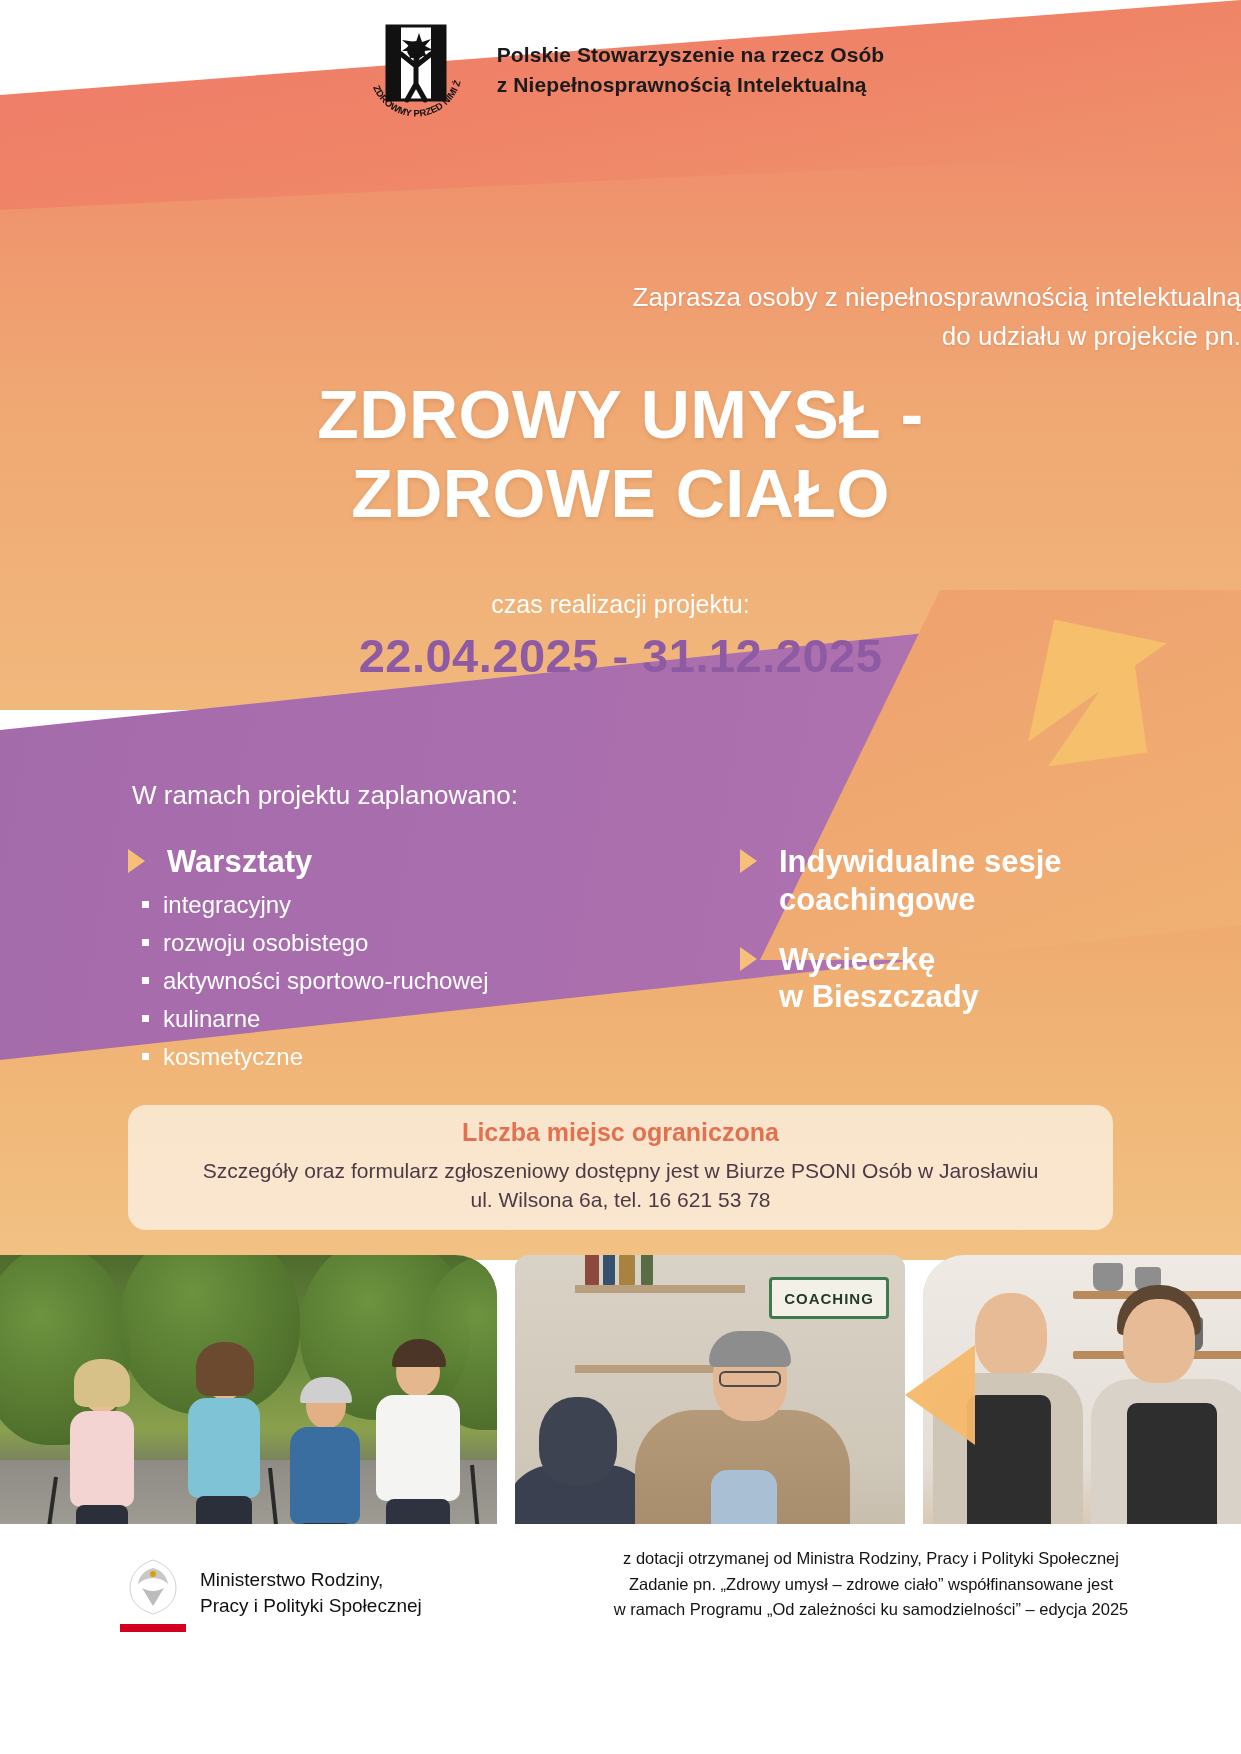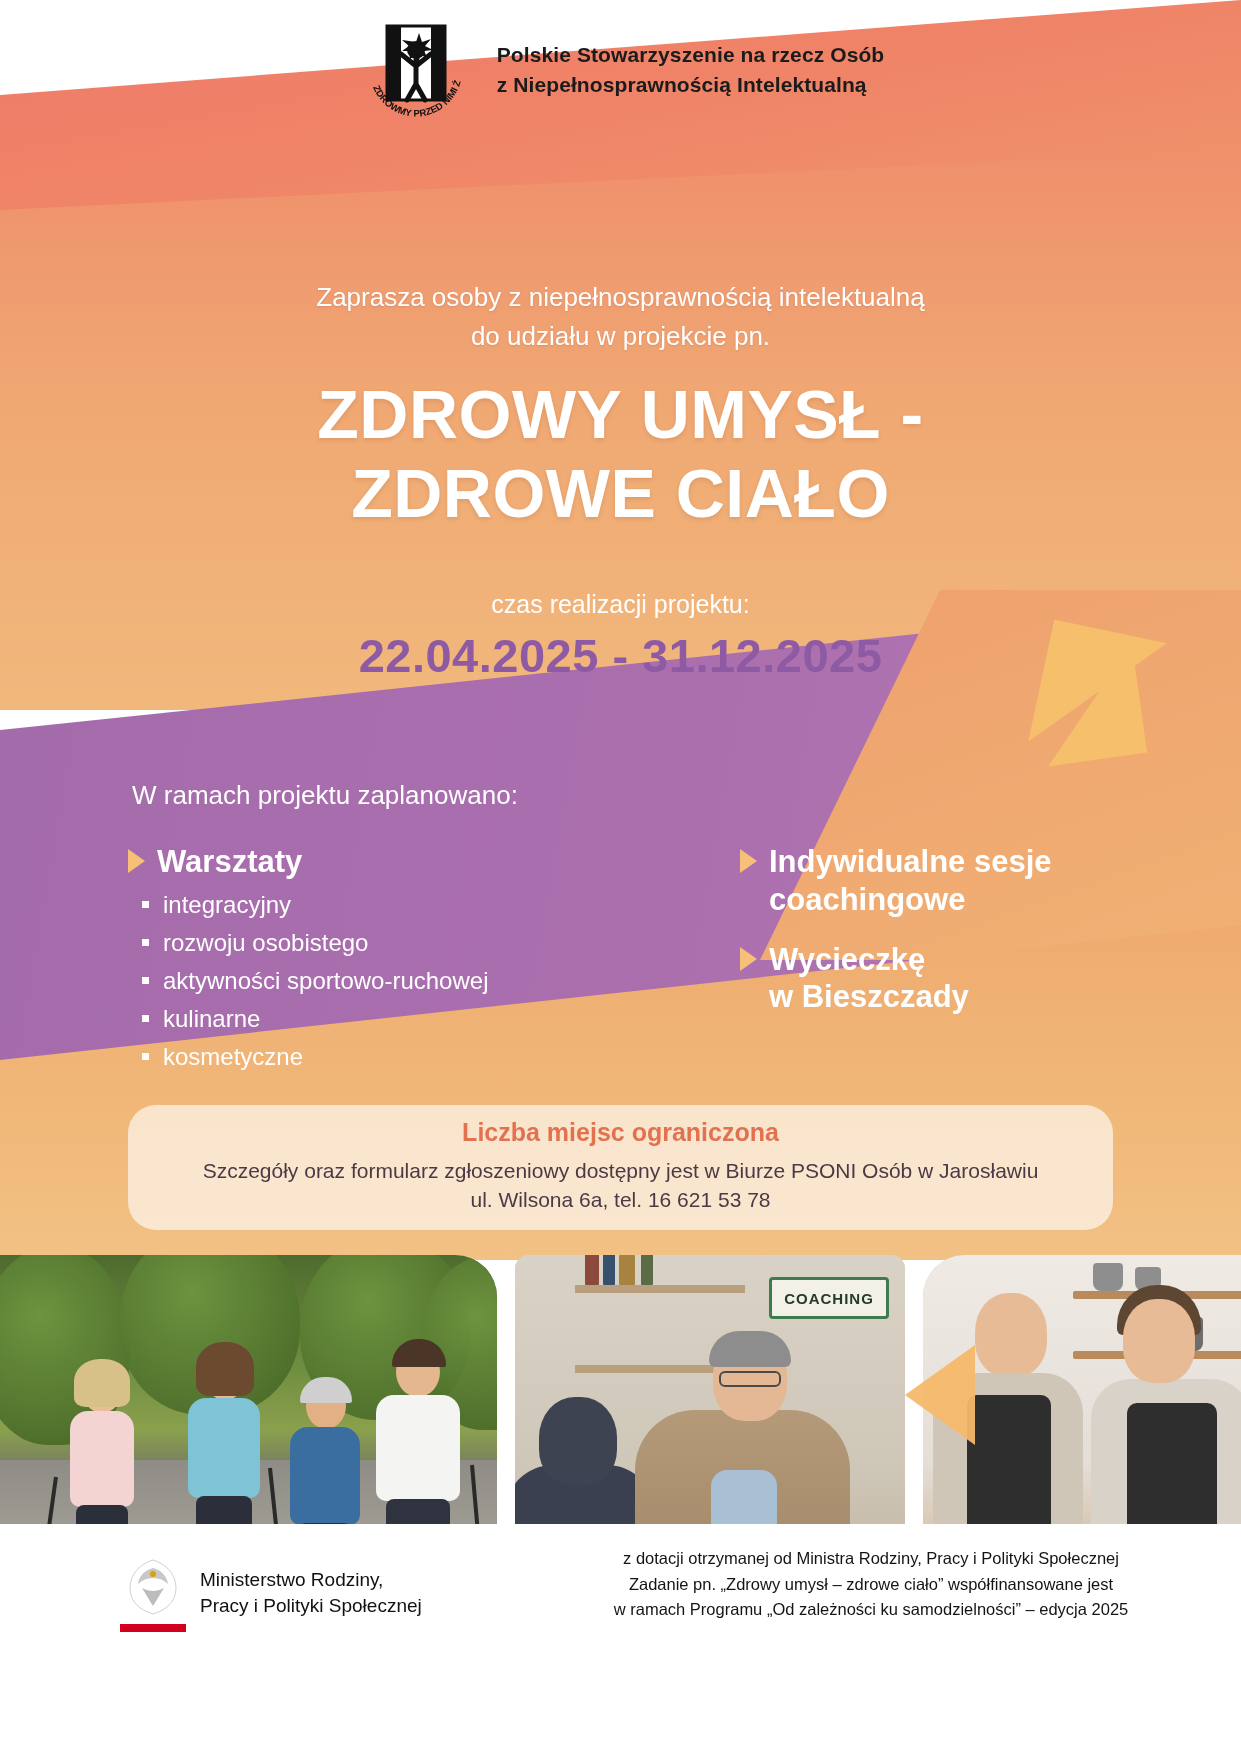--- a/index.html
+++ b/index.html
@@ -99,21 +99,21 @@
     font-size: 21px;
     font-weight: bold;
     line-height: 1.42;
     padding-top: 22px;
     letter-spacing: .1px;
   }
 
   
   .invite {
     position: absolute; left: 0; top: 278px; width: 1241px;
-    text-align: center; color: #ffffff;
+    text-align: right; color: #ffffff;
     font-size: 26px; line-height: 1.5;
     z-index: 5;
     text-shadow: 0 1px 2px rgba(120,60,40,.18);
   }
   .main-title {
     position: absolute; left: 0; top: 375px; width: 1241px;
     text-align: center; color: #ffffff;
     font-size: 68px; font-weight: bold; line-height: 1.16;
     letter-spacing: .5px;
     z-index: 5;
@@ -133,21 +133,21 @@
 
   
   .plan-intro {
     position: absolute; left: 132px; top: 780px;
     color: #ffffff; font-size: 26px;
     z-index: 5;
   }
   .col-left { position: absolute; left: 128px; top: 843px; width: 520px; z-index: 5; }
   .col-right { position: absolute; left: 740px; top: 843px; width: 440px; z-index: 5; }
 
-  .head-row { display: flex; align-items: flex-start; gap: 12px; margin-bottom: 10px; }
+  .head-row { display: flex; align-items: flex-start; gap: 22px; margin-bottom: 10px; }
   .arrow {
     width: 0; height: 0;
     border-top: 12px solid transparent;
     border-bottom: 12px solid transparent;
     border-left: 17px solid #f7c078;
     margin-top: 6px;
     flex: 0 0 auto;
   }
   .head-txt {
     color: #ffffff; font-size: 31px; font-weight: bold; line-height: 1.22;
@@ -160,21 +160,21 @@
   }
   .sq { width: 7px; height: 7px; background: #ffffff; flex: 0 0 auto; }
 
   .right-block { margin-bottom: 22px; }
 
   
   .info-box {
     position: absolute; left: 128px; top: 1105px;
     width: 985px; height: 125px;
     background: rgba(255,255,255,.62);
-    border-radius: 28px;
+    border-radius: 18px;
     text-align: center;
     z-index: 5;
     padding-top: 13px;
   }
   .info-title { color: #e2714f; font-size: 25px; font-weight: bold; margin-bottom: 10px; }
   .info-line { color: #4b3a46; font-size: 21px; line-height: 1.38; }
 
   
   .photos {
     position: absolute; left: 0; top: 1255px; width: 1241px; height: 380px;

